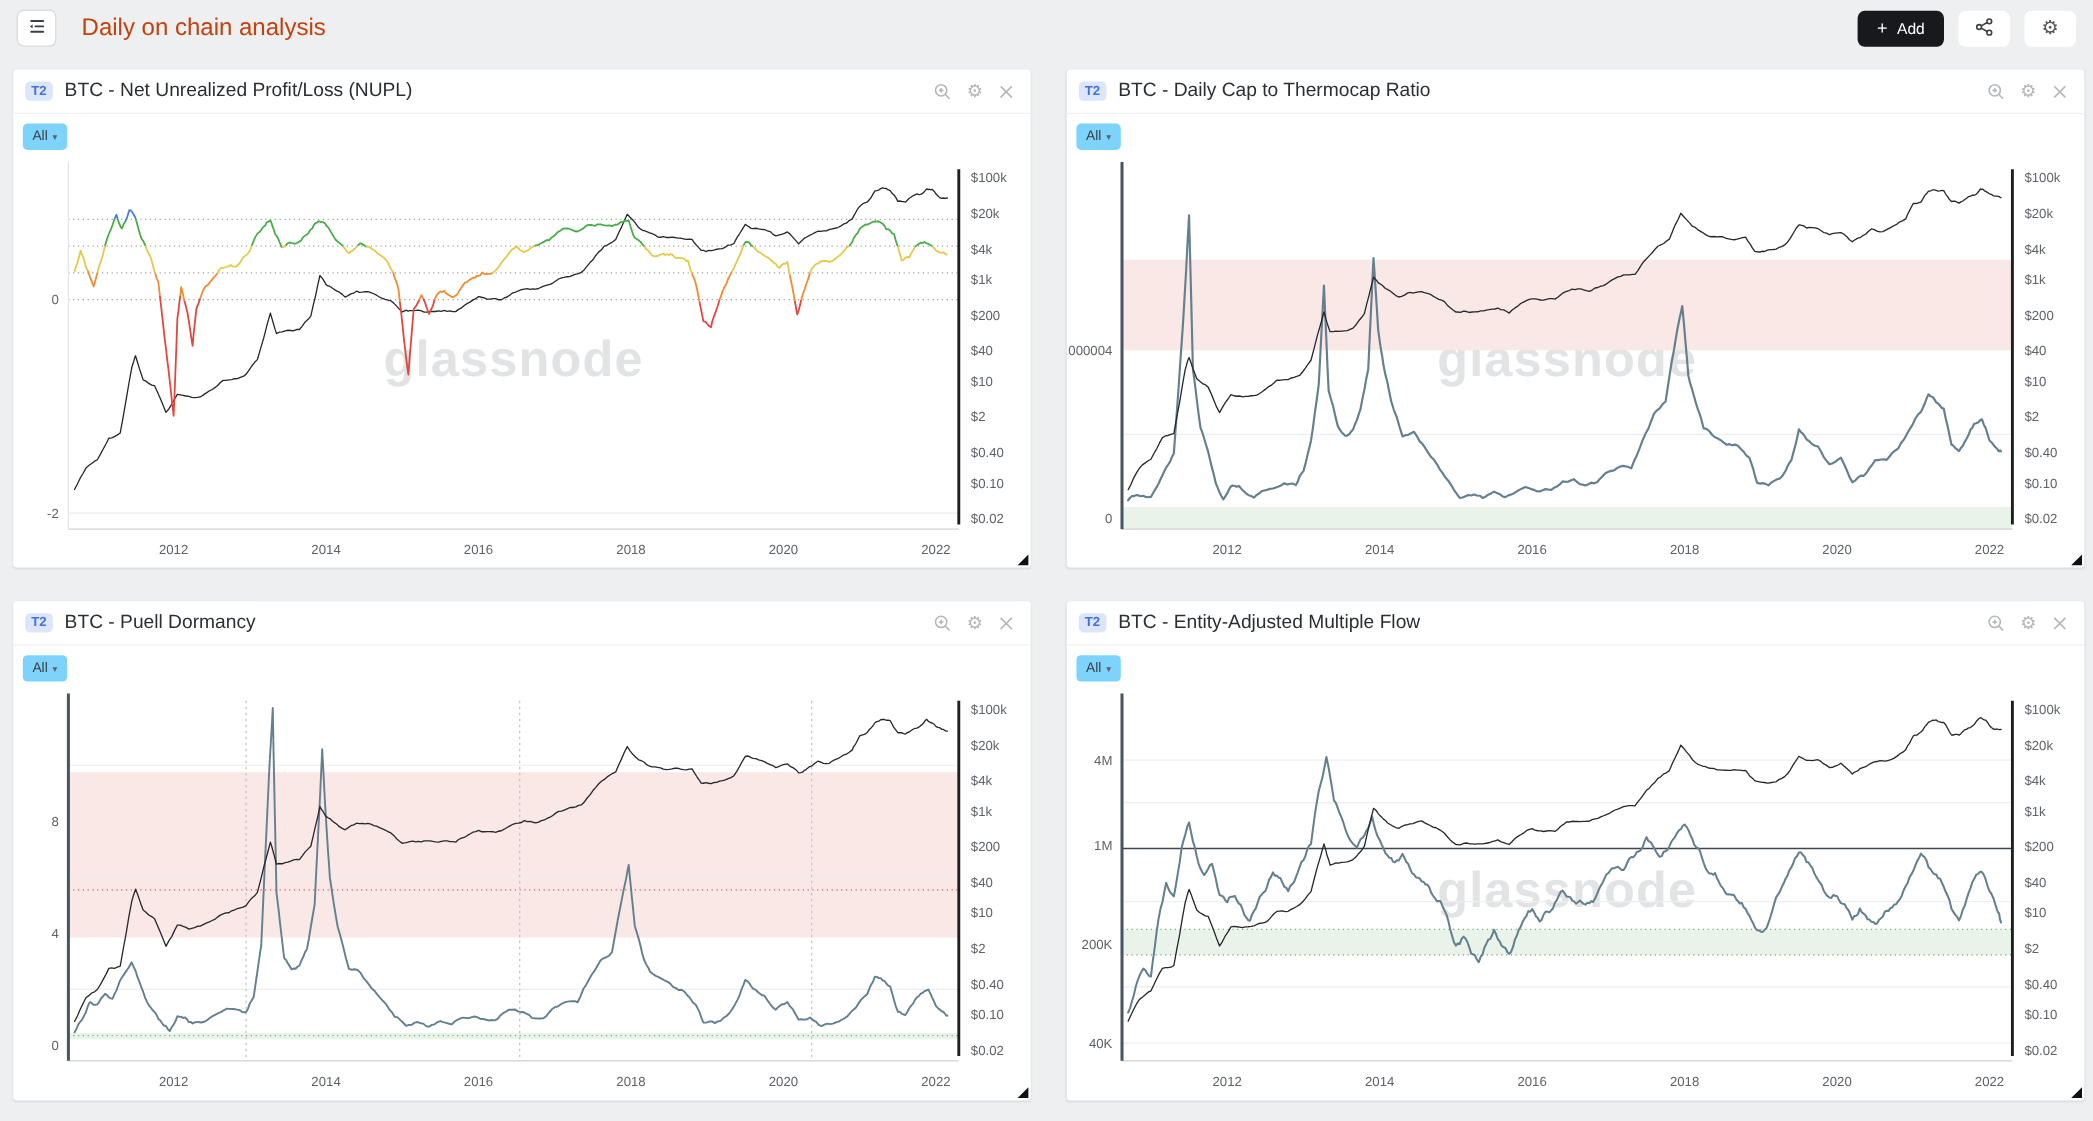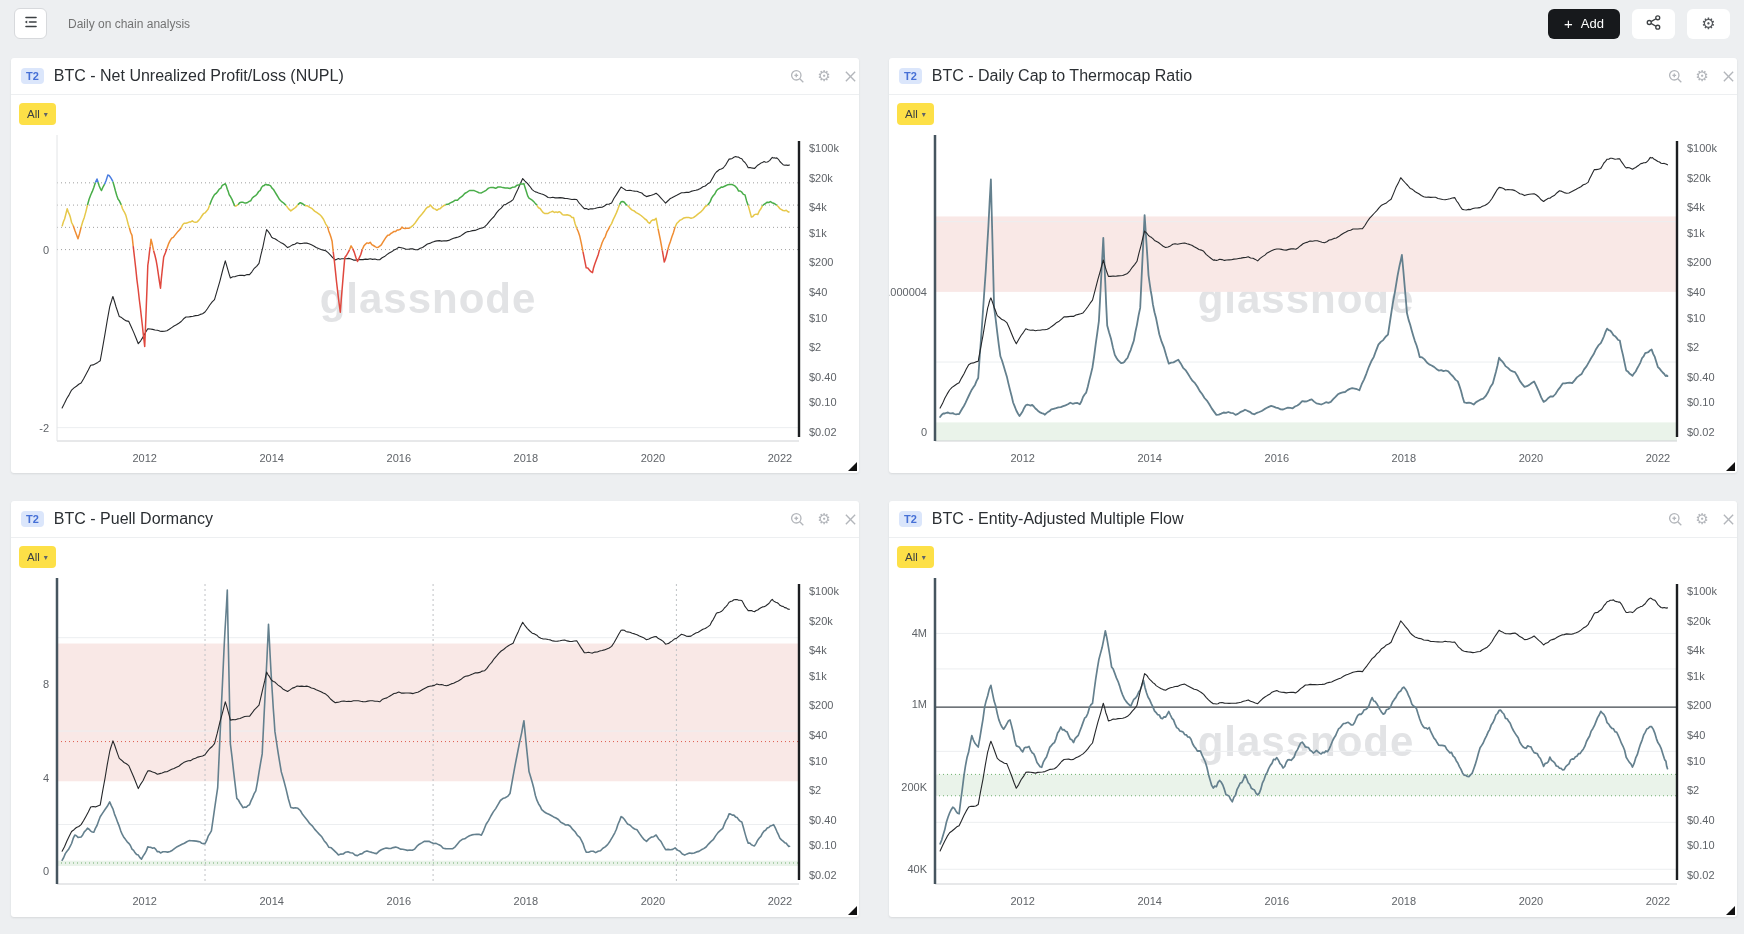--- a/index.html
+++ b/index.html
@@ -3,41 +3,41 @@
 <meta charset="utf-8">
 <style>
   * { margin:0; padding:0; box-sizing:border-box; }
   html,body { width:1744px; height:934px; overflow:hidden; }
   body { background:#edeff1; font-family:"Liberation Sans","DejaVu Sans",sans-serif; color:#202124; }
 
   
   .topbar { height:47px; display:flex; align-items:center; padding:0 14px 0 14px; }
   .icon-btn { width:33px; height:31px; background:#fff; border:1px solid #d7d9dc; border-radius:6px;
               display:flex; align-items:center; justify-content:center; cursor:pointer; }
-  .page-title { font-size:12px; margin-left:21px; color:#737373; font-weight:400; }
+  .page-title { font-size:20px; margin-left:21px; color:#c2410c; font-weight:400; }
   .topbar-right { margin-left:auto; display:flex; align-items:center; gap:12px; }
   .add-btn { background:#17191c; color:#fff; border:none; border-radius:6px; height:30px; padding:0 16px;
              font-size:13px; display:flex; align-items:center; gap:8px; cursor:pointer; font-family:inherit; }
   .add-btn .plus { font-size:15px; line-height:1; }
   .sq-btn { width:43px; height:30px; background:#fff; border:none; border-radius:6px; display:flex;
             align-items:center; justify-content:center; cursor:pointer; color:#3c4043; }
   .gear-glyph { font-size:16px; color:#55585c; line-height:1; }
 
   
   .board { display:grid; grid-template-columns:848px 848px; grid-template-rows:415px 416px;
            gap:28px 30px; padding:11px 7px 0 11px; }
   .panel { background:#fff; border-radius:3px; box-shadow:0 1px 2px rgba(60,64,67,.12); position:relative; overflow:hidden; }
-  .panel-head { height:37px; display:flex; align-items:center; padding:0 2px 0 10px; border-bottom:1px solid #edeff1; }
+  .panel-head { height:37px; display:flex; align-items:center; padding:0 14px 0 10px; border-bottom:1px solid #edeff1; }
   .badge { background:#dbe6fb; color:#4670d6; font-size:11px; font-weight:700; border-radius:4px;
            padding:2px 5px; margin-right:10px; }
   .panel-title { font-size:16px; font-weight:400; color:#2b2f33; }
   .panel-actions { margin-left:auto; display:flex; align-items:center; gap:13px; color:#b3b6bb; }
   .pa-icon { display:flex; align-items:center; cursor:pointer; }
   .pa-icon.gear { font-size:15px; color:#b3b6bb; }
-  .tf-btn { margin:8px 0 4px 8px; height:22px; background:#fde047; border:none; border-radius:4px;
+  .tf-btn { margin:8px 0 4px 8px; height:22px; background:#7dd3fc; border:none; border-radius:4px;
             padding:4px 8px; font-size:11.5px; color:#3c4043; display:inline-flex; align-items:center; gap:4px;
             cursor:pointer; font-family:inherit; }
   .tf-btn .caret { font-size:8px; color:#5f6368; }
   .chart-wrap { position:relative; width:848px; height:342px; }
   .watermark { position:absolute; left:46px; right:60px; top:28px; bottom:30px; display:flex;
                align-items:center; justify-content:center; font-size:42px; font-weight:700;
                letter-spacing:1px; color:#e2e3e5; pointer-events:none; user-select:none; }
   svg.chart { position:relative; display:block; }
   .resize-handle { position:absolute; right:2px; bottom:2px; width:0; height:0;
                    border-left:9px solid transparent; border-bottom:9px solid #111; cursor:nwse-resize; }

